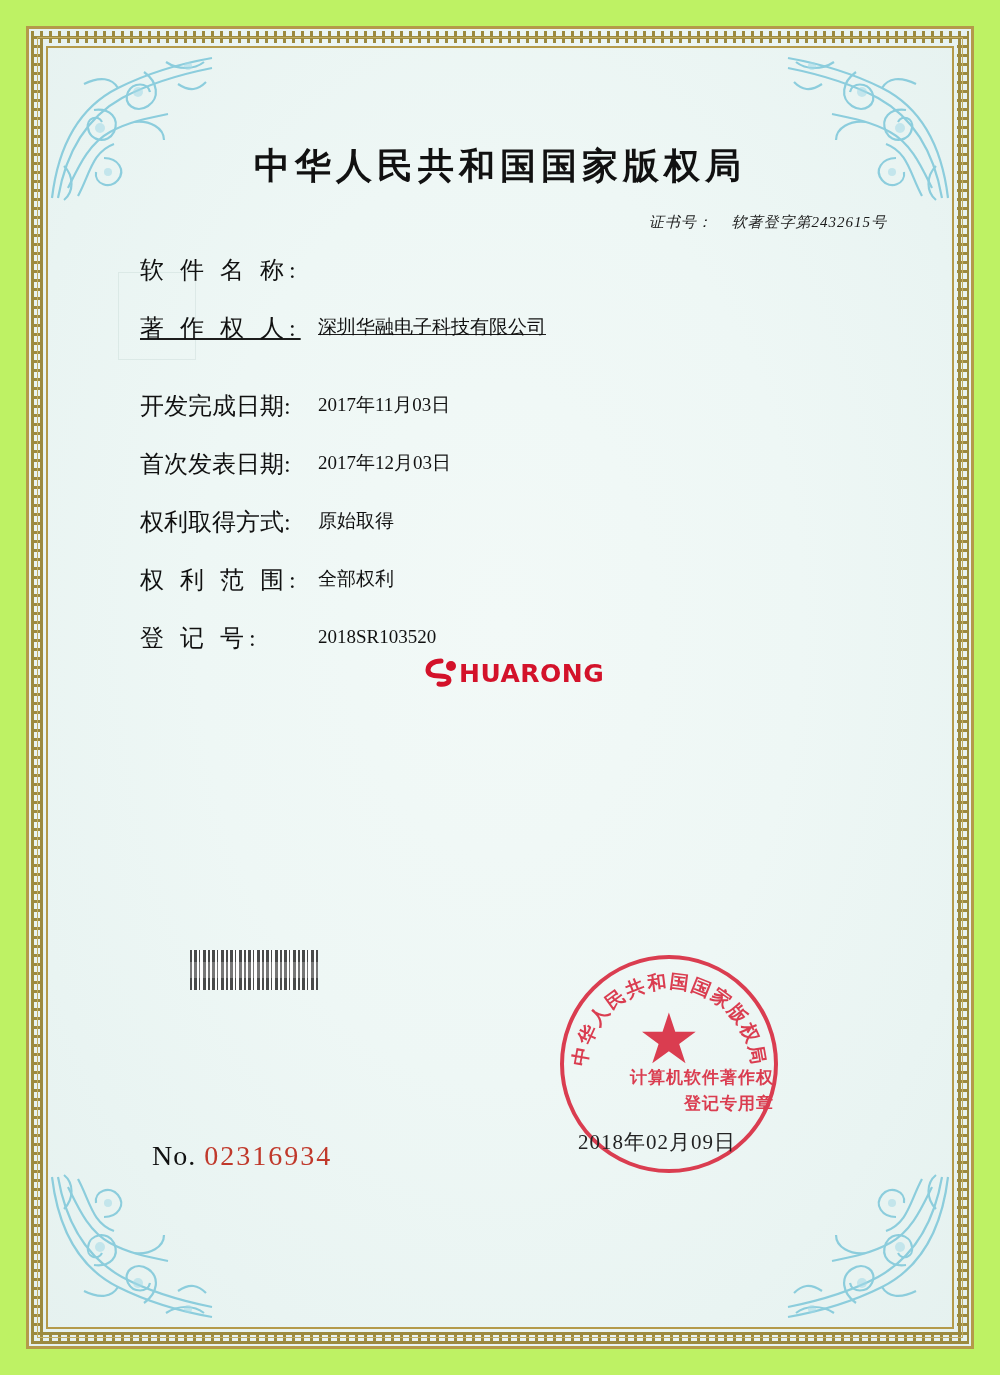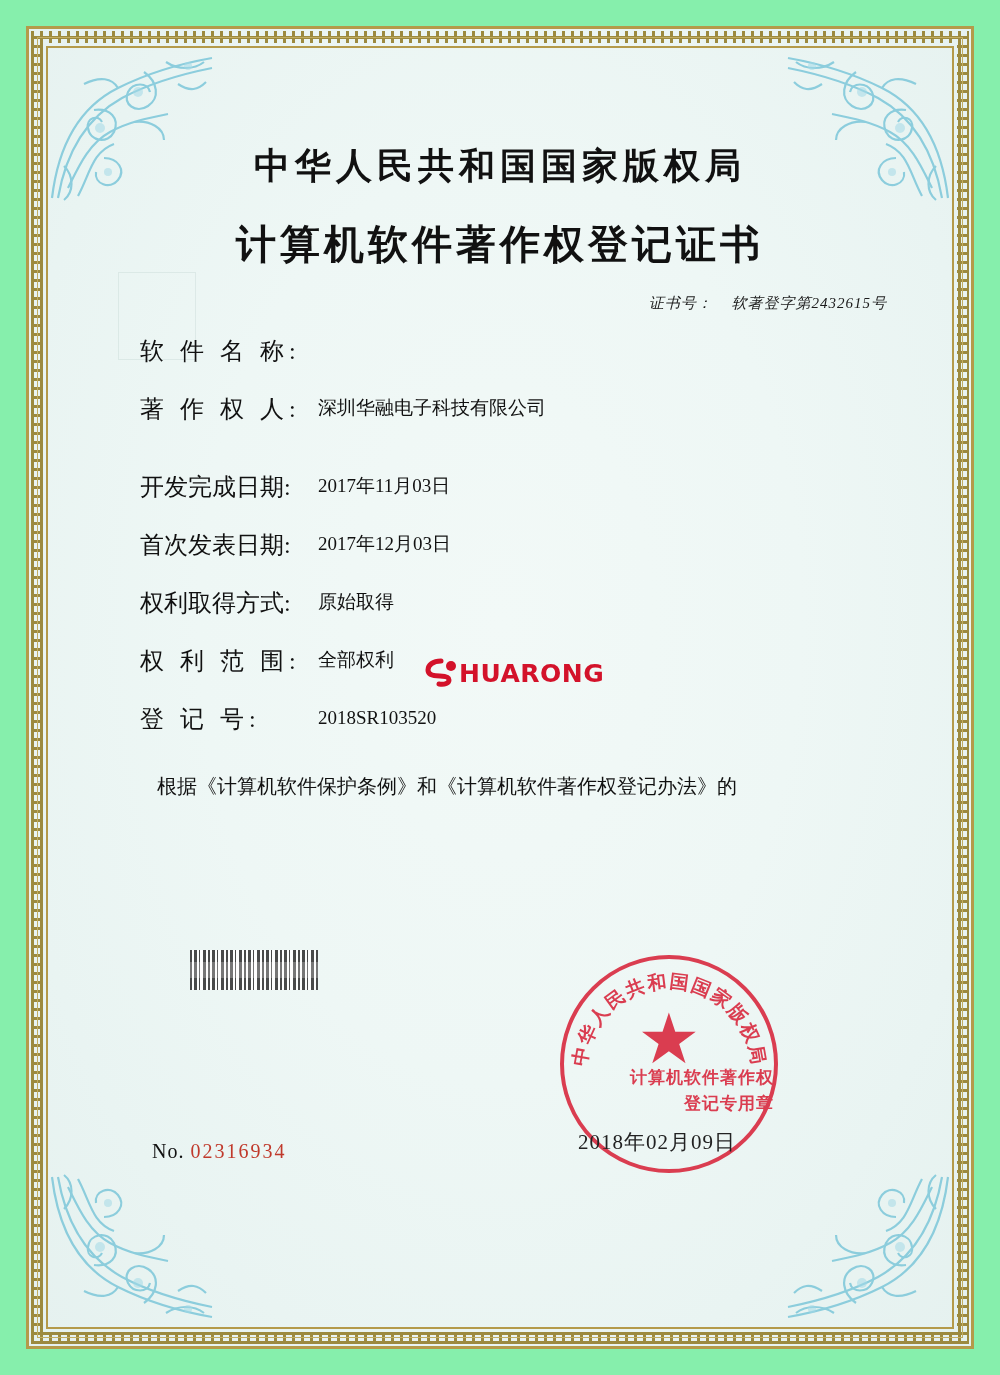--- a/index.html
+++ b/index.html
@@ -14,21 +14,21 @@
     position: relative;
     overflow: hidden;
   }
 
   
   .page {
     position: absolute;
     left: 0; top: 0;
     width: 1000px;
     height: 1375px;
-    background: #86efac;
+    background: #bef264;
   }
 
   
   .paper-tint {
     position: absolute;
     left: 28px; top: 28px;
     width: 944px; height: 1319px;
     background:
       radial-gradient(ellipse at 50% 45%, #f2f9f7 0%, #eef7f5 45%, #e9f4f2 75%, #e5f1ef 100%);
   }
@@ -158,21 +158,21 @@
     font-size: 19px;
     color: #111;
     line-height: 1.55;
   }
   .field-value .ver {
     display: block;
     font-family: "Liberation Serif", serif;
     letter-spacing: 1px;
   }
 
-  .gap-after { margin-bottom: 46px; }
+  .gap-after { margin-bottom: 46px; text-decoration: underline; }
 
   .paragraph {
     margin-top: 30px;
     padding-left: 22px;
     font-size: 20px;
     line-height: 2.1;
     color: #111;
   }
   .paragraph .indent { display: inline-block; width: 40px; }
 
@@ -263,21 +263,21 @@
   .seal-date {
     position: absolute;
     left: 578px; top: 1128px;
     font-size: 21px;
     color: #222;
     letter-spacing: 1px;
   }
   .serial {
     position: absolute;
     left: 152px; top: 1140px;
-    font-size: 20px;
+    font-size: 28px;
     color: #111;
     letter-spacing: 1px;
   }
   .serial .num {
     color: #c0392b;
     letter-spacing: 2px;
   }
 
   
   .watermark {
@@ -395,21 +395,20 @@
         <circle cx="140" cy="18" r="4"></circle>
       </g>
     </svg>
   </div>
 
   <div class="watermark"></div>
 
   <div class="content">
 
     <div class="title-main">中华人民共和国国家版权局</div>
-    <div class="title-sub">计算机软件著作权登记证书</div>
 
     <div class="cert-no-line">
       <span class="label">证书号：</span>
       <span>软著登字第2432615号</span>
     </div>
 
     <div class="fields">
 
       <div class="field-row">
         <div class="field-label spaced5">软 件 名 称:</div>
@@ -441,23 +440,20 @@
       </div>
 
       <div class="field-row">
         <div class="field-label spaced5">登 记 号:</div>
         <div class="field-value">2018SR103520</div>
       </div>
 
     </div>
 
     <div class="paragraph">
-      <div>
-        <span class="indent"></span><span>根据《计算机软件保护条例》和《计算机软件著作权登记办法》的</span>
-      </div>
     </div>
 
   </div>
 
   <div class="logo">
     <span class="logo-mark">
       <svg viewBox="0 0 34 30" xmlns="http://www.w3.org/2000/svg">
         <path d="M16 3 C 8 3, 3 7, 3 12 C 3 17, 9 18, 15 18 C 20 18, 24 19, 24 22 C 24 25, 20 27, 14 26" fill="none" stroke="#d3122a" stroke-width="5" stroke-linecap="round"></path>
         <circle cx="26" cy="8" r="5" fill="#d3122a"></circle>
       </svg>

